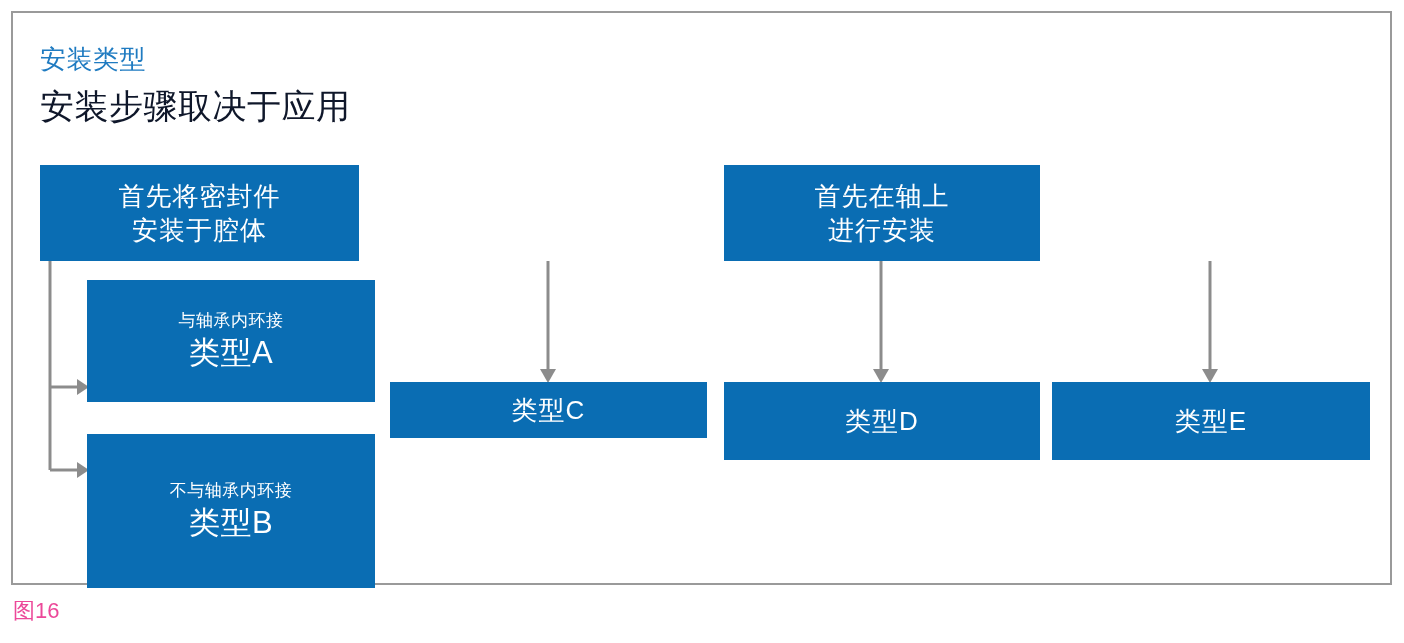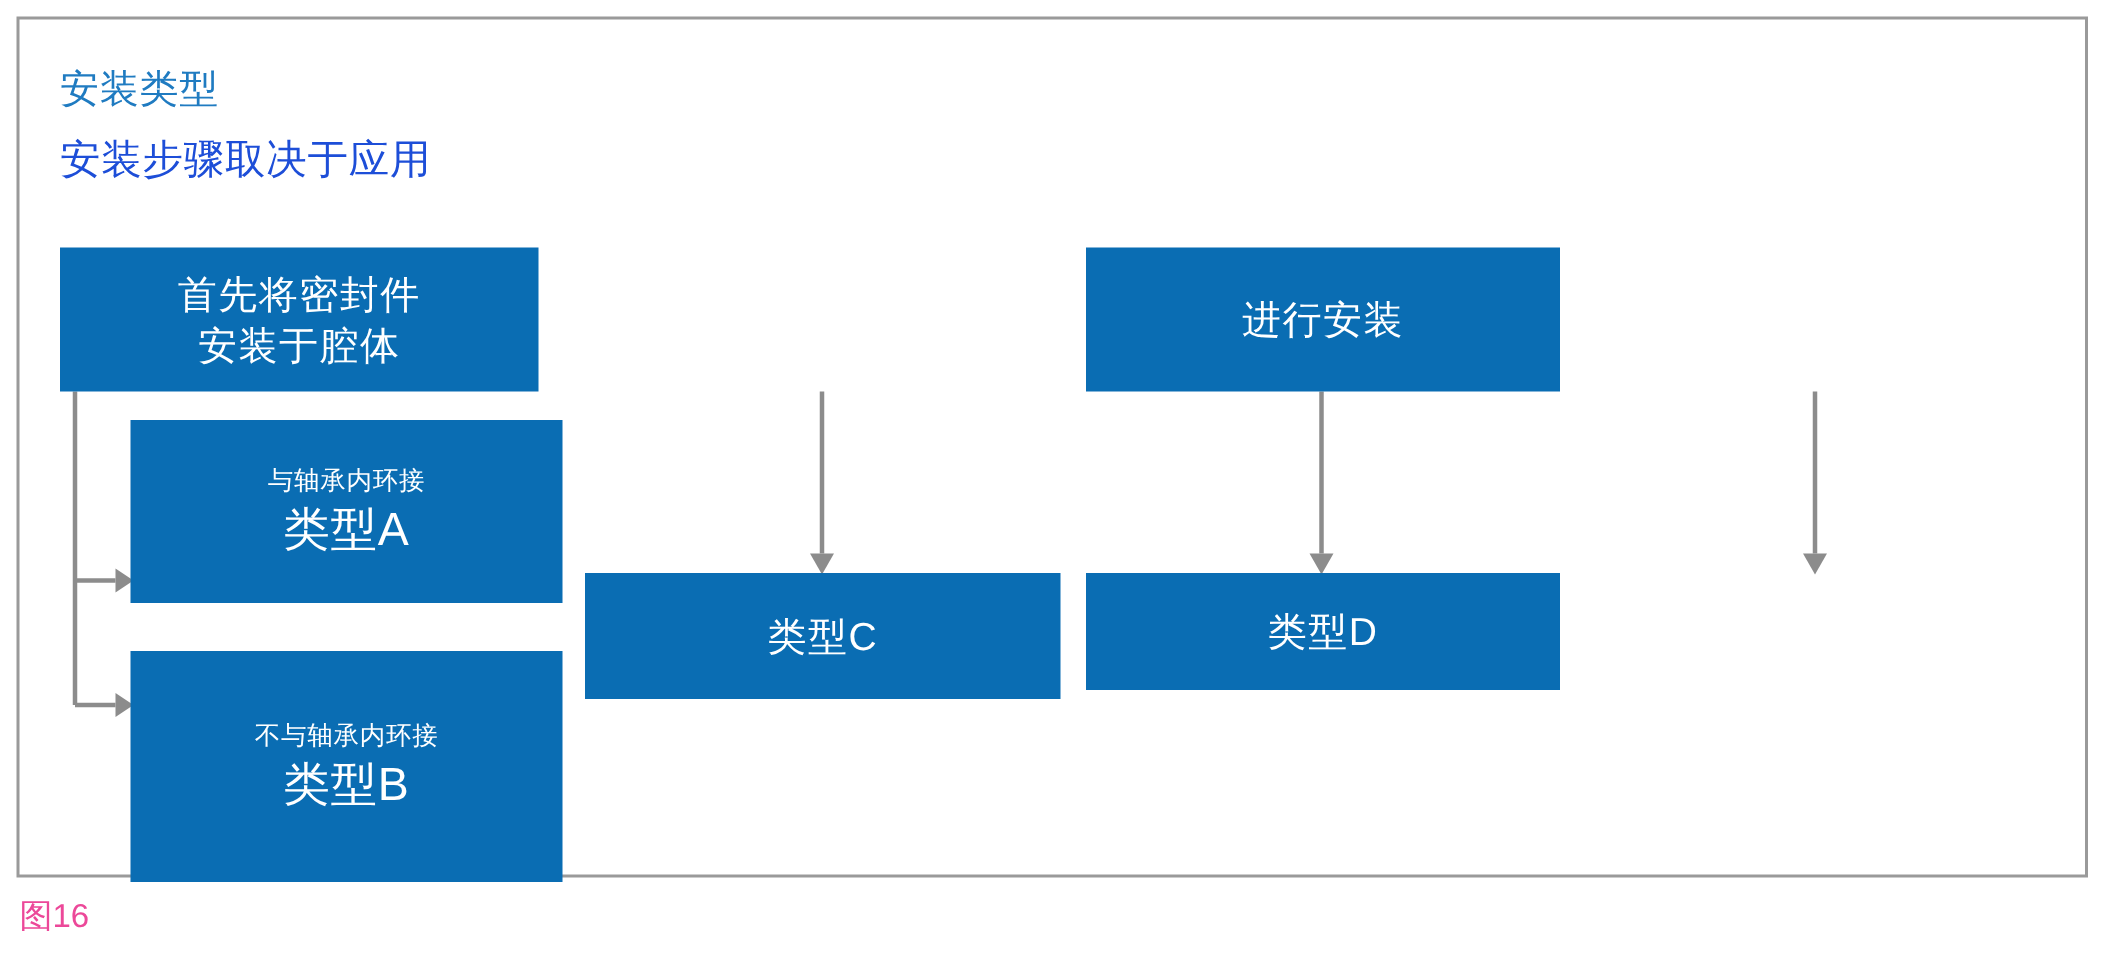--- a/index.html
+++ b/index.html
@@ -40,23 +40,23 @@
     font-size: 26px;
     line-height: 32px;
     color: #1f7bc1;
     white-space: nowrap;
     letter-spacing: 0.5px;
   }
   .fig-subtitle {
     position: absolute;
     left: 27px;
     top: 76px;
-    font-size: 27px;
+    font-size: 34px;
     line-height: 34px;
-    color: #1d4ed8;
+    color: #0f172a;
     white-space: nowrap;
     letter-spacing: 0.5px;
   }
 
   
   .flow-box {
     position: absolute;
     background: #0a6db3;
     color: #ffffff;
     display: flex;
@@ -85,21 +85,21 @@
     line-height: 40px;
     letter-spacing: 0.5px;
   }
 
   
   #box-cavity-first { left: 27px;   top: 152px; width: 319px; height: 96px; }
   #box-type-a      { left: 74px;   top: 267px; width: 288px; height: 122px; }
   #box-type-b      { left: 74px;   top: 421px; width: 288px; height: 154px; }
 
   #box-simultaneous{ left: 377px;  top: 152px; width: 317px; height: 96px; }
-  #box-type-c      { left: 377px;  top: 369px; width: 317px; height: 84px; }
+  #box-type-c      { left: 377px;  top: 369px; width: 317px; height: 56px; }
 
   #box-shaft-first { left: 711px;  top: 152px; width: 316px; height: 96px; }
   #box-type-d      { left: 711px;  top: 369px; width: 316px; height: 78px; }
 
   #box-two-step    { left: 1039px; top: 152px; width: 318px; height: 96px; }
   #box-type-e      { left: 1039px; top: 369px; width: 318px; height: 78px; }
 
   
   .connector {
     position: absolute;
@@ -171,26 +171,30 @@
       <span class="line sub">不与轴承内环接</span>
       <span class="line big">类型B</span>
     </div>
 
 
     <div class="flow-box" id="box-type-c">
       <span class="line main">类型C</span>
     </div>
 
     <div class="flow-box" id="box-shaft-first">
+      <span class="line main">首先在轴上</span>
       <span class="line main">进行安装</span>
     </div>
 
     <div class="flow-box" id="box-type-d">
       <span class="line main">类型D</span>
     </div>
 
 
+    <div class="flow-box" id="box-type-e">
+      <span class="line main">类型E</span>
+    </div>
 
   </div>
 
   <div class="fig-caption">图16</div>
 
 </div>
 
 </body></html>

